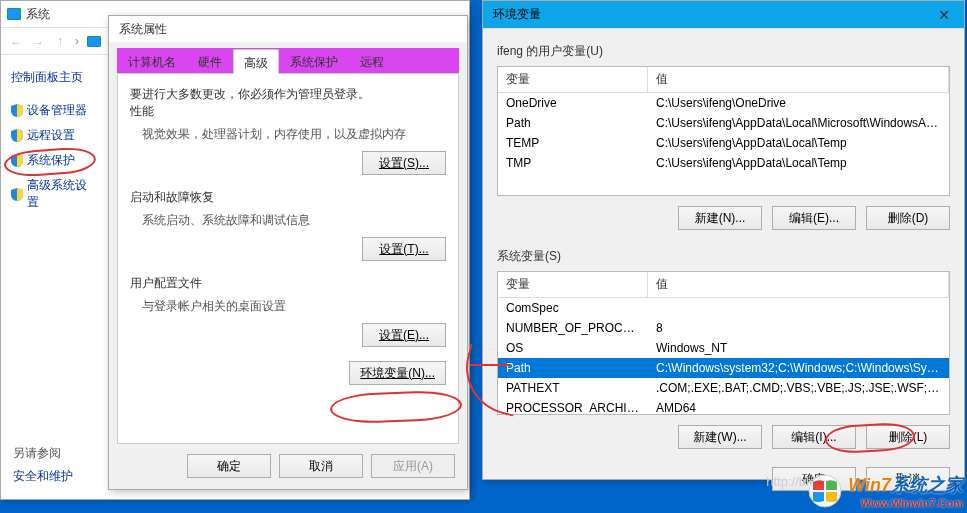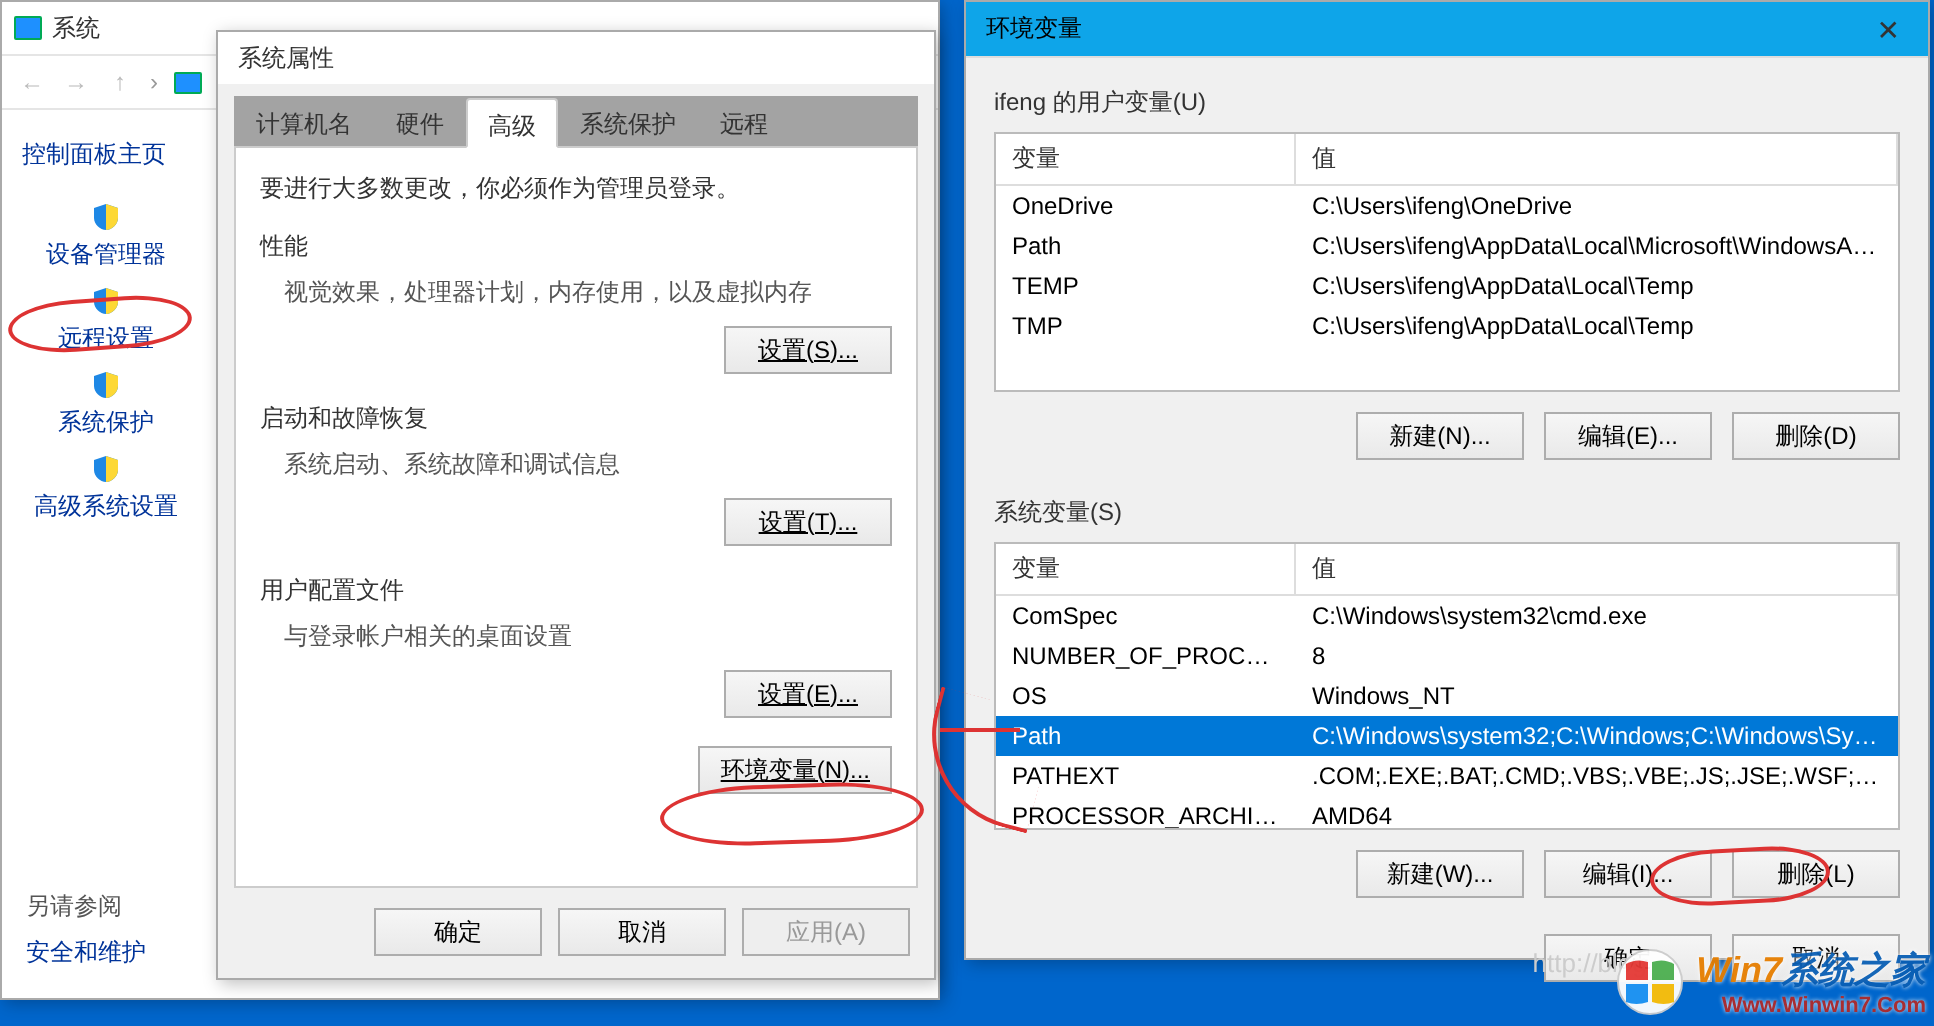--- a/index.html
+++ b/index.html
@@ -27,43 +27,43 @@
       height: 26px; display:flex; align-items:center;
       padding: 0 6px; font-size:12px; color:#333;
     }
     .sys-monitor-icon { width:14px; height:12px; background:#1e90ff; border:1px solid #0a5; border-radius:1px; margin-right:5px;}
     .sys-nav { height: 28px; display:flex; align-items:center; padding:0 8px; gap:8px; border-top:1px solid #e5e5e5; border-bottom:1px solid #e5e5e5;}
     .nav-arrow { width:14px; height:14px; color:#bbb; display:flex; align-items:center; justify-content:center;}
     .nav-sep { color:#999; }
     .sys-body { display:flex; height:calc(100% - 54px);}
     .sidebar { width: 104px; padding: 14px 10px 10px 10px; }
     .sidebar-title { color:#003399; font-size:12px; margin-bottom:12px;}
-    .sidebar-item { display:flex; align-items:center; gap:4px; color:#003399; font-size:12px; padding:4px 0; cursor:pointer;flex-direction:column;}
+    .sidebar-item { display:flex; align-items:center; gap:4px; color:#003399; font-size:12px; padding:4px 0; cursor:pointer;}
     .shield { width:12px; height:13px; }
     .shield svg { width:12px; height:13px;}
     .sidebar-bottom { position:absolute; bottom:14px; left:12px; font-size:12px; color:#555;}
     .sidebar-bottom .link { color:#003399; margin-top:6px; cursor:pointer;}
     
     .red-circle1 { position:absolute; left:4px; top:149px; width:92px; height:26px; border:2px solid #d33; border-radius:50%/70%; transform:rotate(-4deg); pointer-events:none;}
     .red-circle2 { position:absolute; left:330px; top:392px; width:132px; height:30px; border:2px solid #d33; border-radius:50%/70%; transform:rotate(-2deg); pointer-events:none;}
     .red-stroke { position:absolute; left:462px; top:350px; width:60px; height:60px; border:2px solid #d33; border-top:none; border-right:none; border-radius: 0 0 0 80%; transform:rotate(15deg); pointer-events:none;}
     .red-circle3 { position:absolute; left:825px; top:424px; width:90px; height:28px; border:2px solid #d33; border-radius:50%/70%; transform:rotate(-3deg); pointer-events:none; z-index: 50;}
     .red-underline { position:absolute; left:470px; top:364px; width:40px; height:2px; background:#d33; pointer-events:none; z-index:40;}
 
     
     .sys-props {
       left: 108px; top: 15px; width: 360px; height: 475px;
       background: #f0f0f0;
     }
     .dlg-title { height:26px; display:flex; align-items:center; padding:0 10px; font-size:12px; background:#fff; color:#333;}
-    .tabs { display:flex; height:26px; background:#a3a3a3; border-bottom:1px solid #ccc; margin:6px 8px 0 8px;}
+    .tabs { display:flex; height:26px; background:#d946ef; border-bottom:1px solid #ccc; margin:6px 8px 0 8px;}
     .tab { padding:5px 10px 4px 10px; font-size:12px; color:#333; border:1px solid transparent; cursor:pointer; }
     .tab.active { background:#fff; border:1px solid #ccc; border-bottom:1px solid #fff; border-radius:2px 2px 0 0; position:relative; top:1px;}
     .props-body { background:#fff; margin:0 8px; border:1px solid #ccc; border-top:none; padding:12px 12px 8px 12px; height:370px;}
-    .hint { font-size:12px; color:#333; margin-bottom:12px;}
+    .hint { font-size:12px; color:#333; }
     .group { margin-bottom:14px;}
     .group-title { font-size:12px; color:#333; margin-bottom:6px;}
     .group-desc { font-size:12px; color:#555; padding-left:12px; margin-bottom:8px;}
     .btn-row { display:flex; justify-content:flex-end;text-decoration:underline;}
     .btn { min-width:84px; height:24px; border:1px solid #adadad; background:linear-gradient(#f6f6f6,#e9e9e9); font-size:12px; cursor:pointer; padding:0 10px;}
     .dlg-footer { display:flex; gap:8px; justify-content:flex-end; padding:10px 12px;}
     .btn.disabled { color:#999; background:#eee; cursor:default;}
 
     
     .env-dlg {
@@ -231,21 +231,20 @@
 
     <div class="group-label">系统变量(S)</div>
     <div class="sys-list-box">
       <div class="list-header">
         <div class="col name">变量</div>
         <div class="col val">值</div>
       </div>
       <div id="sys-rows">
           <div class="list-row">
             <div class="cell name">ComSpec</div>
-            <div class="cell val">C:\Windows\system32\cmd.exe</div>
           </div>
           <div class="list-row">
             <div class="cell name">NUMBER_OF_PROCESSORS</div>
             <div class="cell val">8</div>
           </div>
           <div class="list-row">
             <div class="cell name">OS</div>
             <div class="cell val">Windows_NT</div>
           </div>
           <div class="list-row selected">

